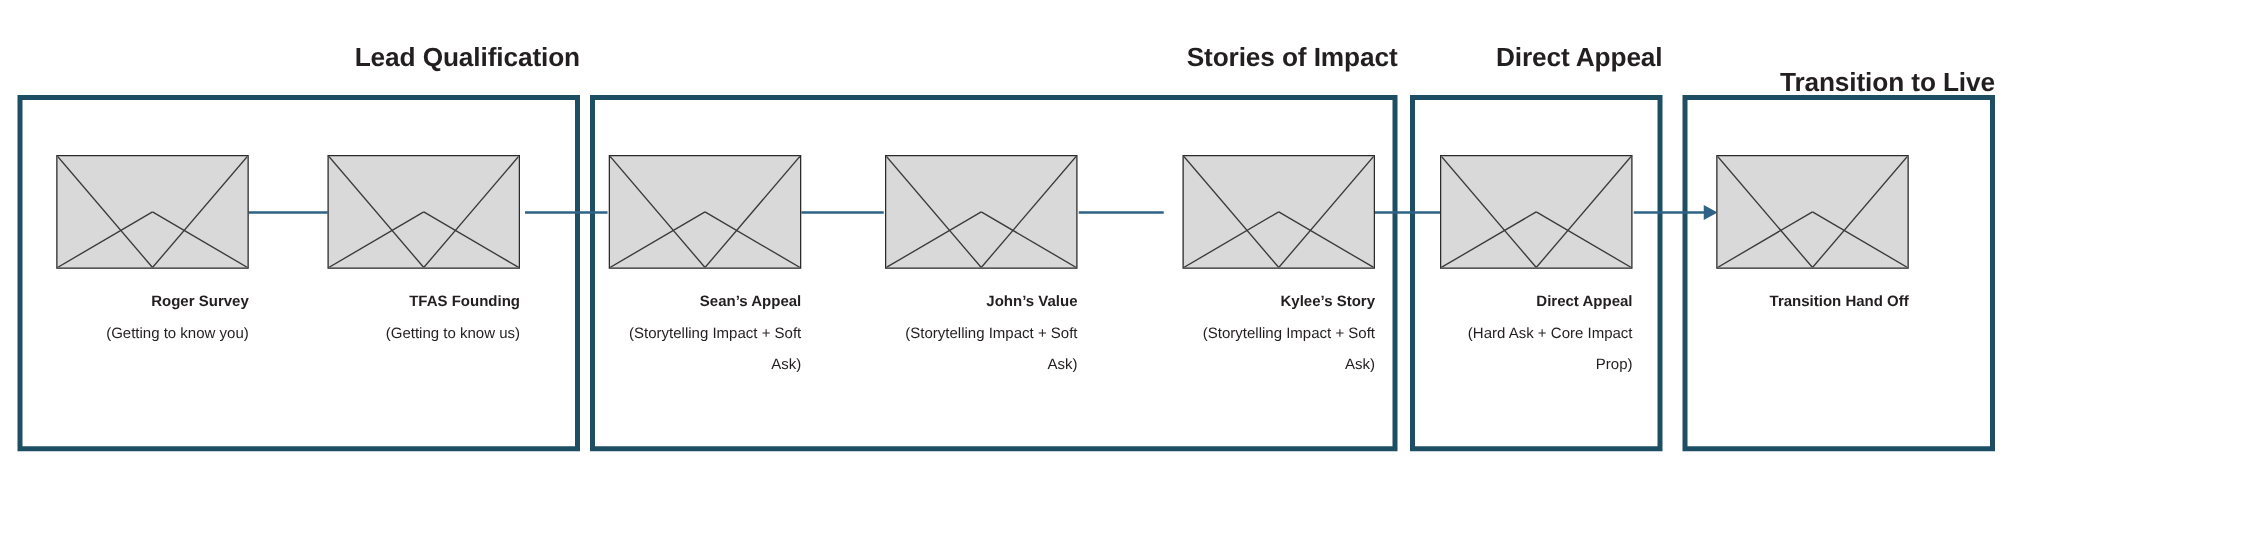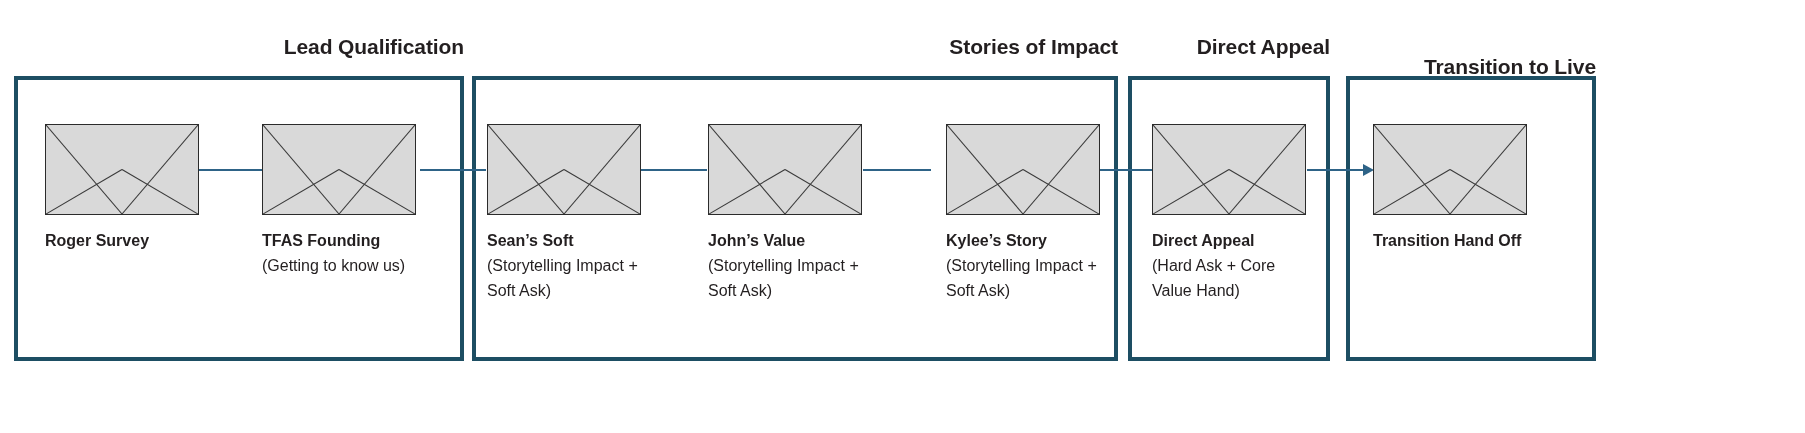--- a/index.html
+++ b/index.html
@@ -58,22 +58,22 @@
     box-sizing: border-box;
     display: block;
   }
   .thumb svg {
     display: block;
     width: 100%;
     height: 100%;
   }
   .stage-caption {
     margin-top: 14px;
-    text-align: left;
-    font-size: 16px;
+    text-align: right;
+    font-size: 12px;
     line-height: 24.8px;
     color: #231f20;
   }
   .stage-title {
     font-weight: bold;
     display: block;
   }
   .stage-sub {
     font-weight: normal;
     display: block;
@@ -139,20 +139,21 @@
         <g stroke="#3a3a3a" stroke-width="1.1" fill="none" vector-effect="non-scaling-stroke">
           <line x1="0" y1="0" x2="77" y2="91"></line>
           <line x1="154" y1="0" x2="77" y2="91"></line>
           <line x1="0" y1="91" x2="77" y2="45.5"></line>
           <line x1="154" y1="91" x2="77" y2="45.5"></line>
         </g>
       </svg>
     </div>
     <div class="stage-caption">
       <span class="stage-title">Roger Survey</span>
+      <span class="stage-sub">(Getting to know you)</span>
     </div>
   </div>
 
   <div class="stage" style="left:262px;">
     <div class="thumb">
       <svg viewBox="0 0 154 91" preserveAspectRatio="none" aria-hidden="true">
         <g stroke="#3a3a3a" stroke-width="1.1" fill="none" vector-effect="non-scaling-stroke">
           <line x1="0" y1="0" x2="77" y2="91"></line>
           <line x1="154" y1="0" x2="77" y2="91"></line>
           <line x1="0" y1="91" x2="77" y2="45.5"></line>
@@ -171,21 +172,21 @@
       <svg viewBox="0 0 154 91" preserveAspectRatio="none" aria-hidden="true">
         <g stroke="#3a3a3a" stroke-width="1.1" fill="none" vector-effect="non-scaling-stroke">
           <line x1="0" y1="0" x2="77" y2="91"></line>
           <line x1="154" y1="0" x2="77" y2="91"></line>
           <line x1="0" y1="91" x2="77" y2="45.5"></line>
           <line x1="154" y1="91" x2="77" y2="45.5"></line>
         </g>
       </svg>
     </div>
     <div class="stage-caption">
-      <span class="stage-title">Sean’s Soft</span>
+      <span class="stage-title">Sean’s Appeal</span>
       <span class="stage-sub">(Storytelling Impact + Soft Ask)</span>
     </div>
   </div>
 
   <div class="stage" style="left:708px;">
     <div class="thumb">
       <svg viewBox="0 0 154 91" preserveAspectRatio="none" aria-hidden="true">
         <g stroke="#3a3a3a" stroke-width="1.1" fill="none" vector-effect="non-scaling-stroke">
           <line x1="0" y1="0" x2="77" y2="91"></line>
           <line x1="154" y1="0" x2="77" y2="91"></line>
@@ -223,21 +224,21 @@
         <g stroke="#3a3a3a" stroke-width="1.1" fill="none" vector-effect="non-scaling-stroke">
           <line x1="0" y1="0" x2="77" y2="91"></line>
           <line x1="154" y1="0" x2="77" y2="91"></line>
           <line x1="0" y1="91" x2="77" y2="45.5"></line>
           <line x1="154" y1="91" x2="77" y2="45.5"></line>
         </g>
       </svg>
     </div>
     <div class="stage-caption">
       <span class="stage-title">Direct Appeal</span>
-      <span class="stage-sub">(Hard Ask + Core Value Hand)</span>
+      <span class="stage-sub">(Hard Ask + Core Impact Prop)</span>
     </div>
   </div>
 
   <div class="stage" style="left:1373px;">
     <div class="thumb">
       <svg viewBox="0 0 154 91" preserveAspectRatio="none" aria-hidden="true">
         <g stroke="#3a3a3a" stroke-width="1.1" fill="none" vector-effect="non-scaling-stroke">
           <line x1="0" y1="0" x2="77" y2="91"></line>
           <line x1="154" y1="0" x2="77" y2="91"></line>
           <line x1="0" y1="91" x2="77" y2="45.5"></line>

